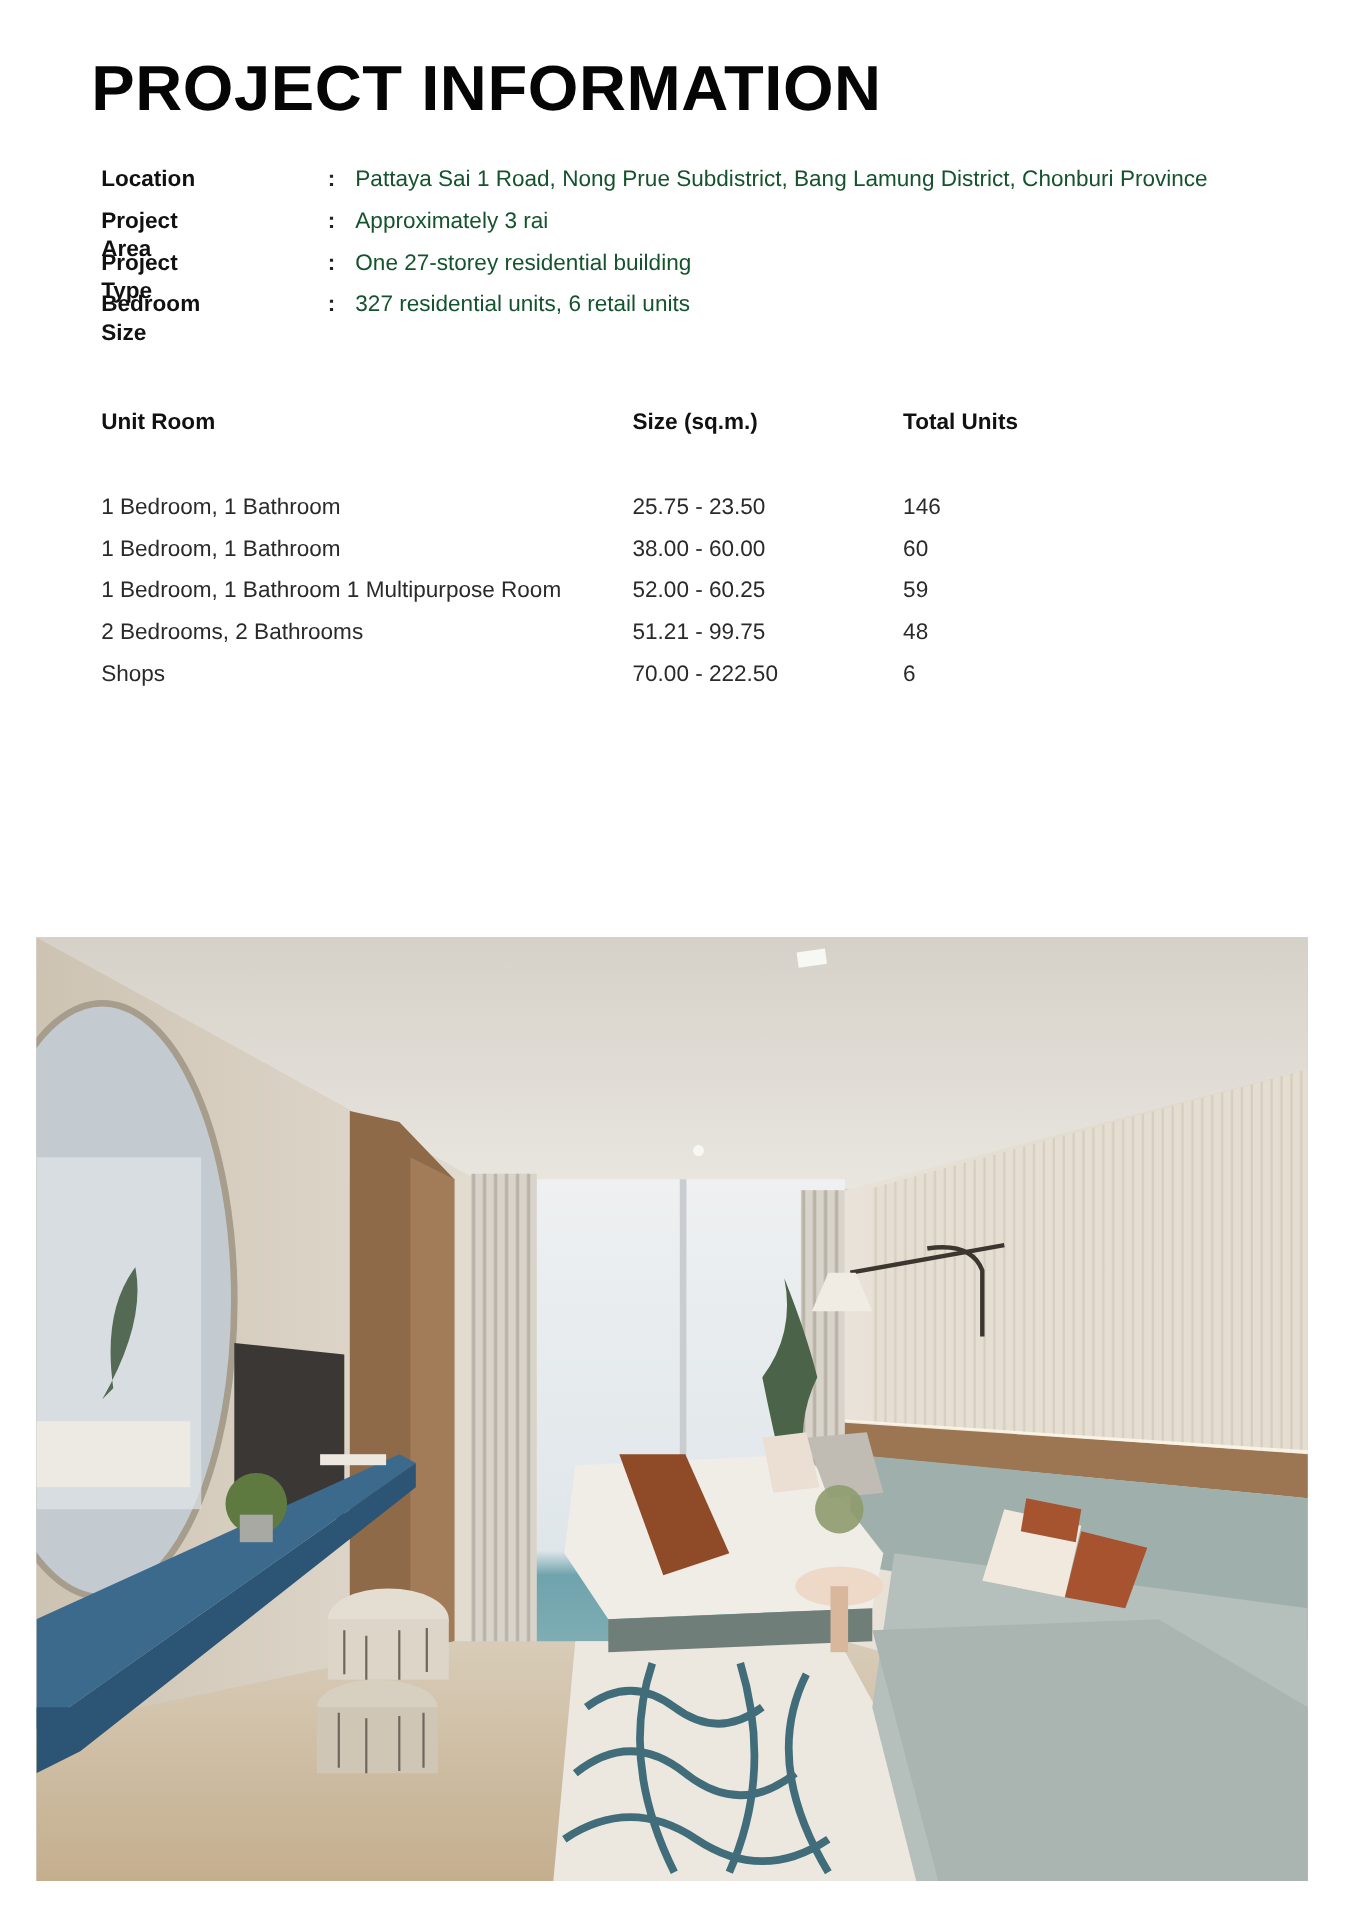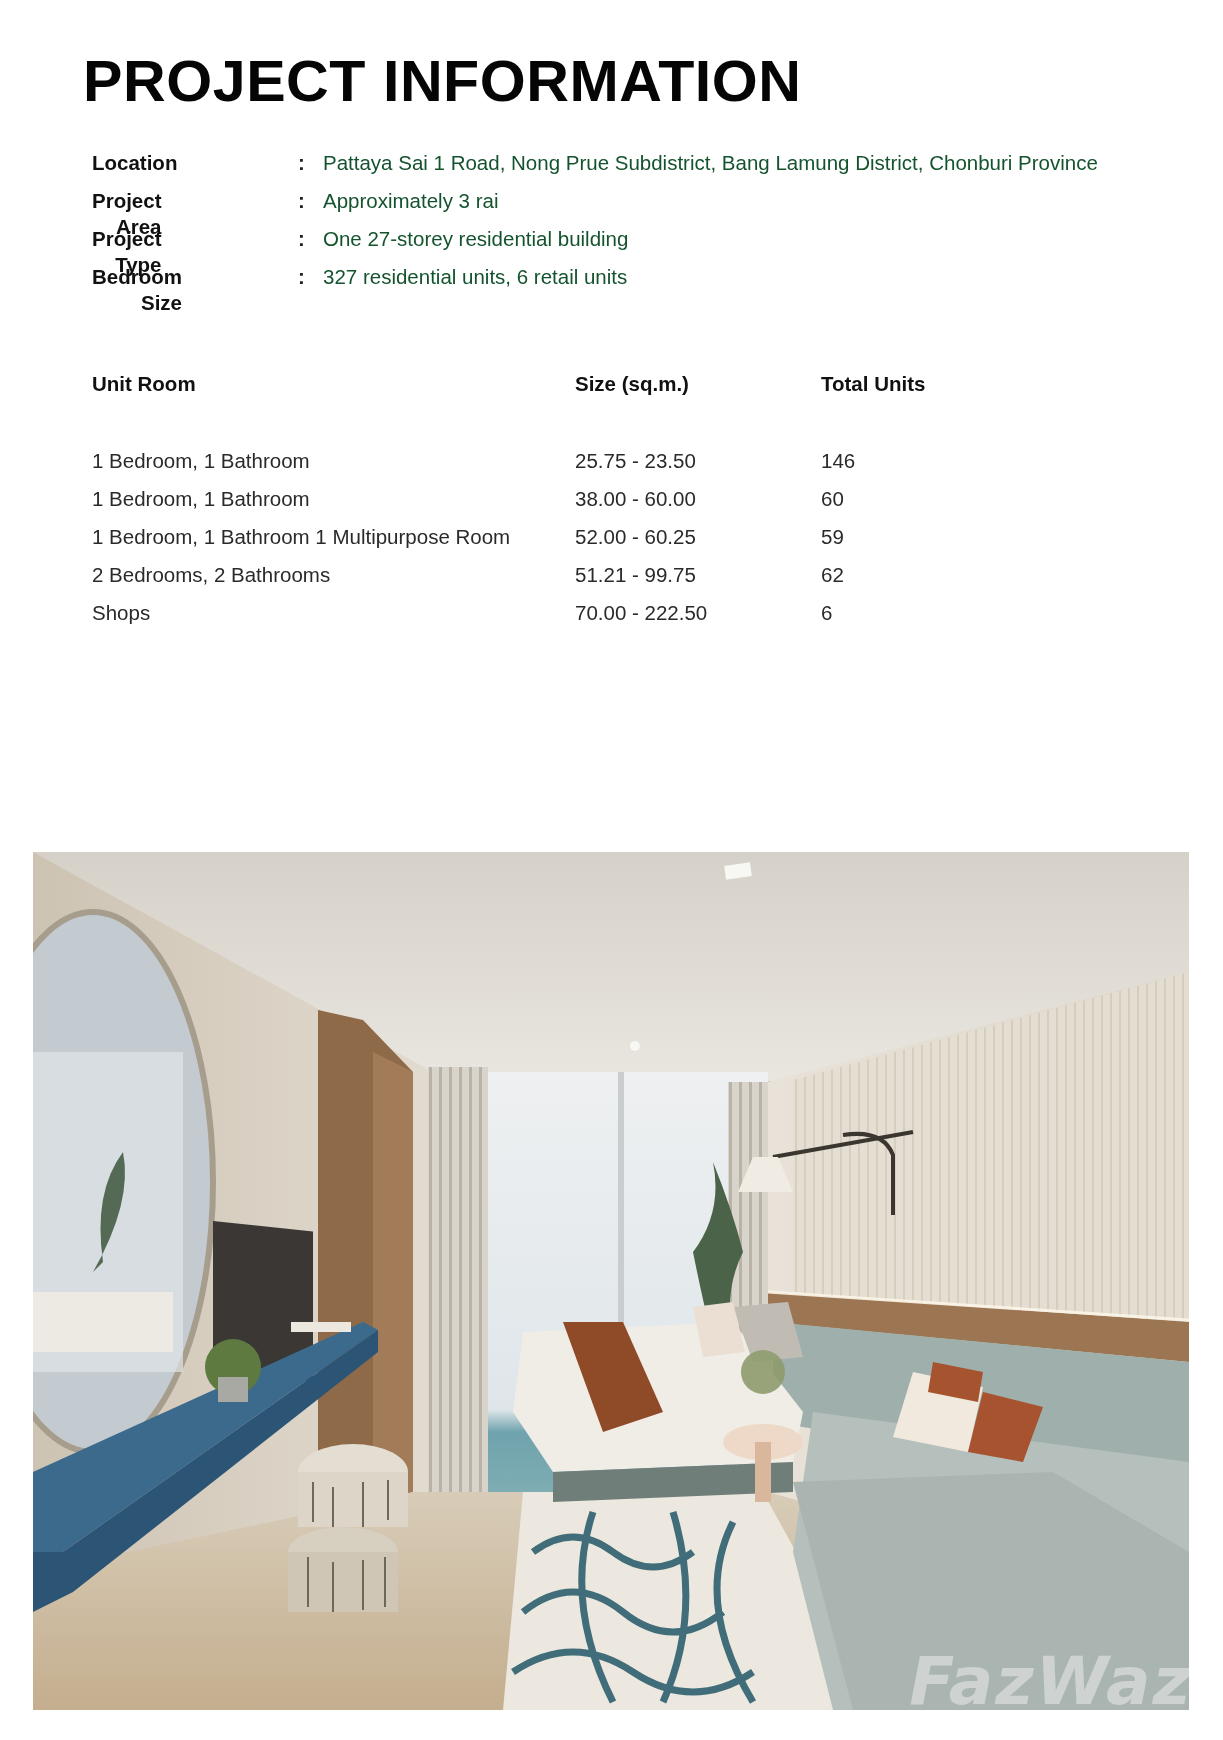--- a/index.html
+++ b/index.html
@@ -3,21 +3,21 @@
 <meta charset="utf-8">
 <style>
   html, body { margin:0; padding:0; background:#ffffff; }
   body { width:1223px; height:1740px; position:relative; overflow:hidden;
          font-family:"Liberation Sans", "DejaVu Sans", sans-serif; color:#1c1c1c; }
   .title { position:absolute; left:83px; top:52px; margin:0;
            font-family:"Liberation Sans", sans-serif; font-weight:700;
            font-size:58px; letter-spacing:0.5px; color:#050505; line-height:1; transform:scaleX(1.02); transform-origin:left; }
   .info { position:absolute; left:92px; top:150px; }
   .info-row { position:relative; height:38px; font-size:20.5px; line-height:26px; }
-  .info-label { position:absolute; left:0; top:0; font-weight:700; color:#111;text-align:right; }
+  .info-label { position:absolute; left:0; top:0; font-weight:700; color:#111; }
   .info-colon { position:absolute; left:206px; top:0; font-weight:700; color:#222; }
   .info-value { position:absolute; left:231px; top:0; color:#14532d; white-space:nowrap; }
   .units { position:absolute; left:92px; top:372px; }
   .units-head { position:relative; height:40px; font-size:20.5px; font-weight:700; color:#111; }
   .units-row { position:relative; height:38px; font-size:20.5px; color:#2a2a2a; line-height:26px; }
   .col1 { position:absolute; left:0; top:0; white-space:nowrap; }
   .col2 { position:absolute; left:483px; top:0; white-space:nowrap; }
   .col3 { position:absolute; left:729px; top:0; white-space:nowrap;text-align:right; }
   .units-body { position:absolute; left:0; top:76px; }
   .photo { position:absolute; left:33px; top:852px; width:1156px; height:858px; overflow:hidden; background:#cfc8bd; }
@@ -71,21 +71,21 @@
       <span class="col3">60</span>
     </div>
     <div class="units-row">
       <span class="col1">1 Bedroom, 1 Bathroom 1 Multipurpose Room</span>
       <span class="col2">52.00 - 60.25</span>
       <span class="col3">59</span>
     </div>
     <div class="units-row">
       <span class="col1">2 Bedrooms, 2 Bathrooms</span>
       <span class="col2">51.21 - 99.75</span>
-      <span class="col3">62</span>
+      <span class="col3">48</span>
     </div>
     <div class="units-row">
       <span class="col1">Shops</span>
       <span class="col2">70.00 - 222.50</span>
       <span class="col3">6</span>
     </div>
   </div>
 </div>
 
 <div class="photo" title="Interior rendering of a bedroom unit with sea view, blue vanity desk, patterned rug, bed and sofa">
@@ -185,14 +185,13 @@
     <ellipse cx="730" cy="590" rx="40" ry="18" fill="#eed9c8"></ellipse>
     <rect x="722" y="590" width="16" height="60" fill="#d8b79c"></rect>
     <circle cx="730" cy="520" r="22" fill="#8e9b6d" opacity="0.9"></circle>
 
     <polygon points="780,560 1156,610 1156,858 800,858 760,700" fill="#b5bfbb"></polygon>
     <polygon points="760,630 1020,620 1156,700 1156,858 820,858" fill="#aab5b1"></polygon>
     <polygon points="880,520 950,535 935,600 860,585" fill="#f1e9dd"></polygon>
     <polygon points="950,540 1010,555 990,610 935,600" fill="#a8532f"></polygon>
     <polygon points="900,510 950,520 945,550 895,540" fill="#a5542f"></polygon>
   </svg>
-  <div class="watermark">FazWaz</div>
 </div>
 
 </body></html>

